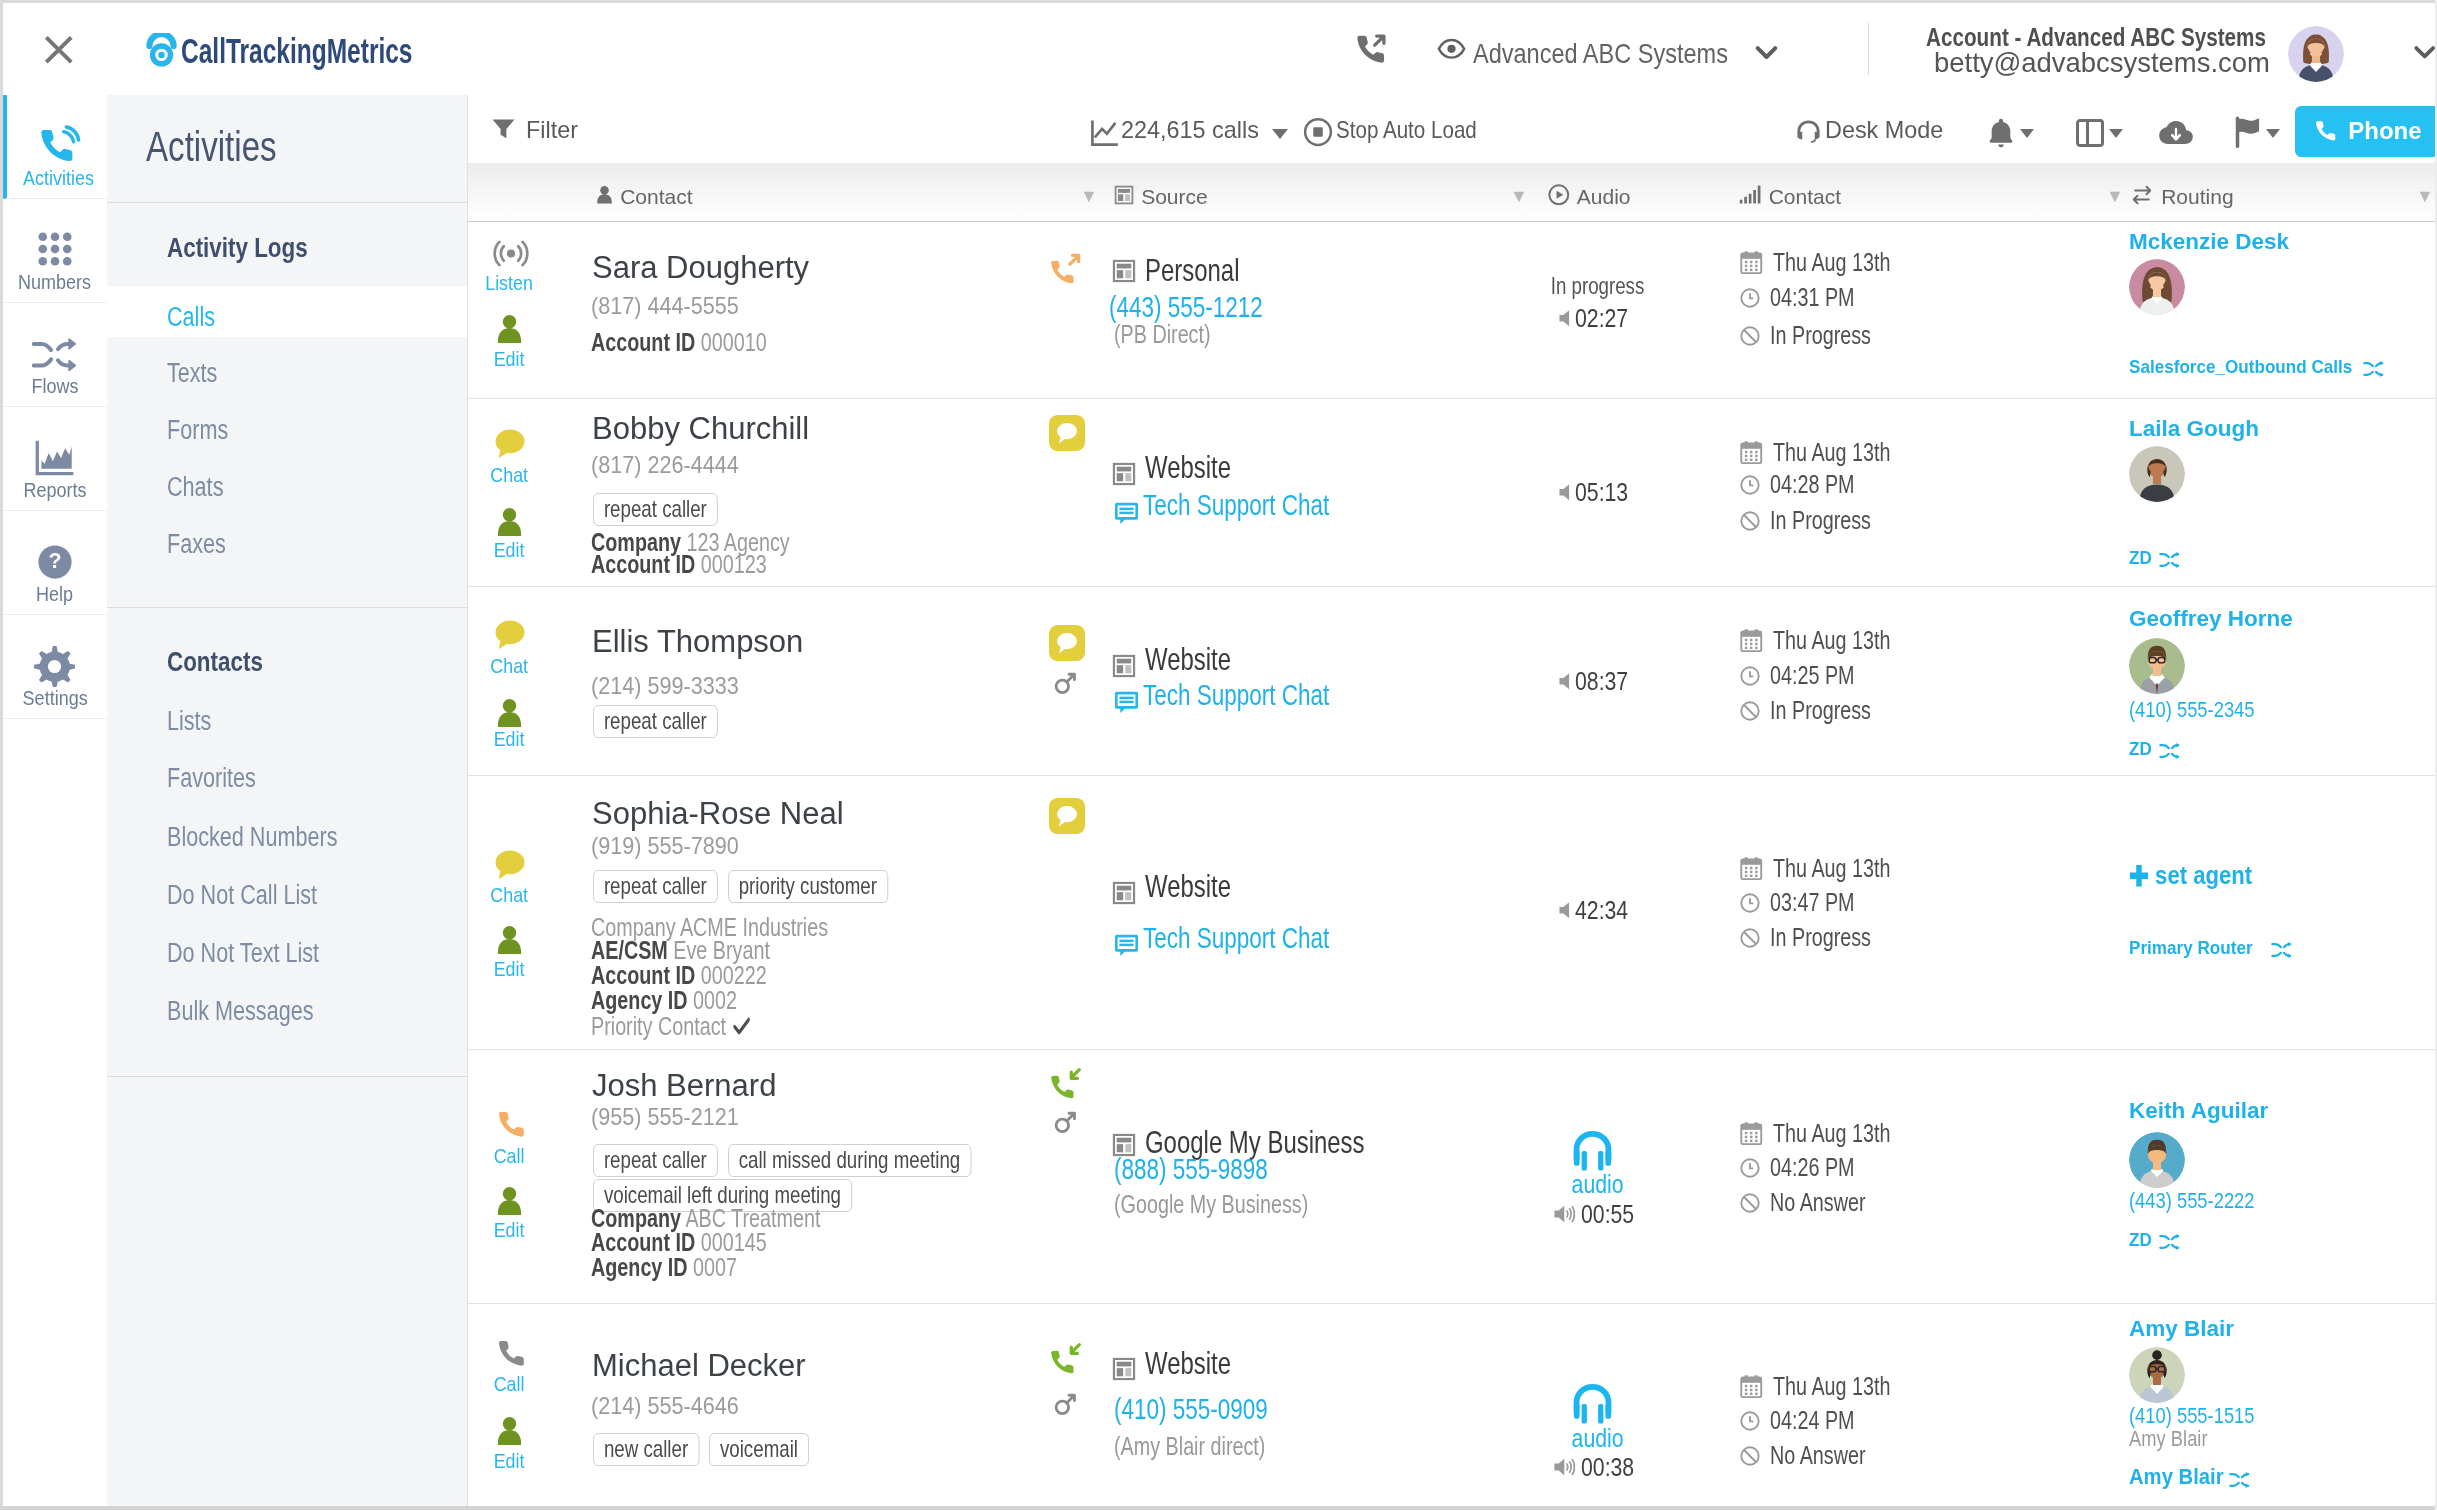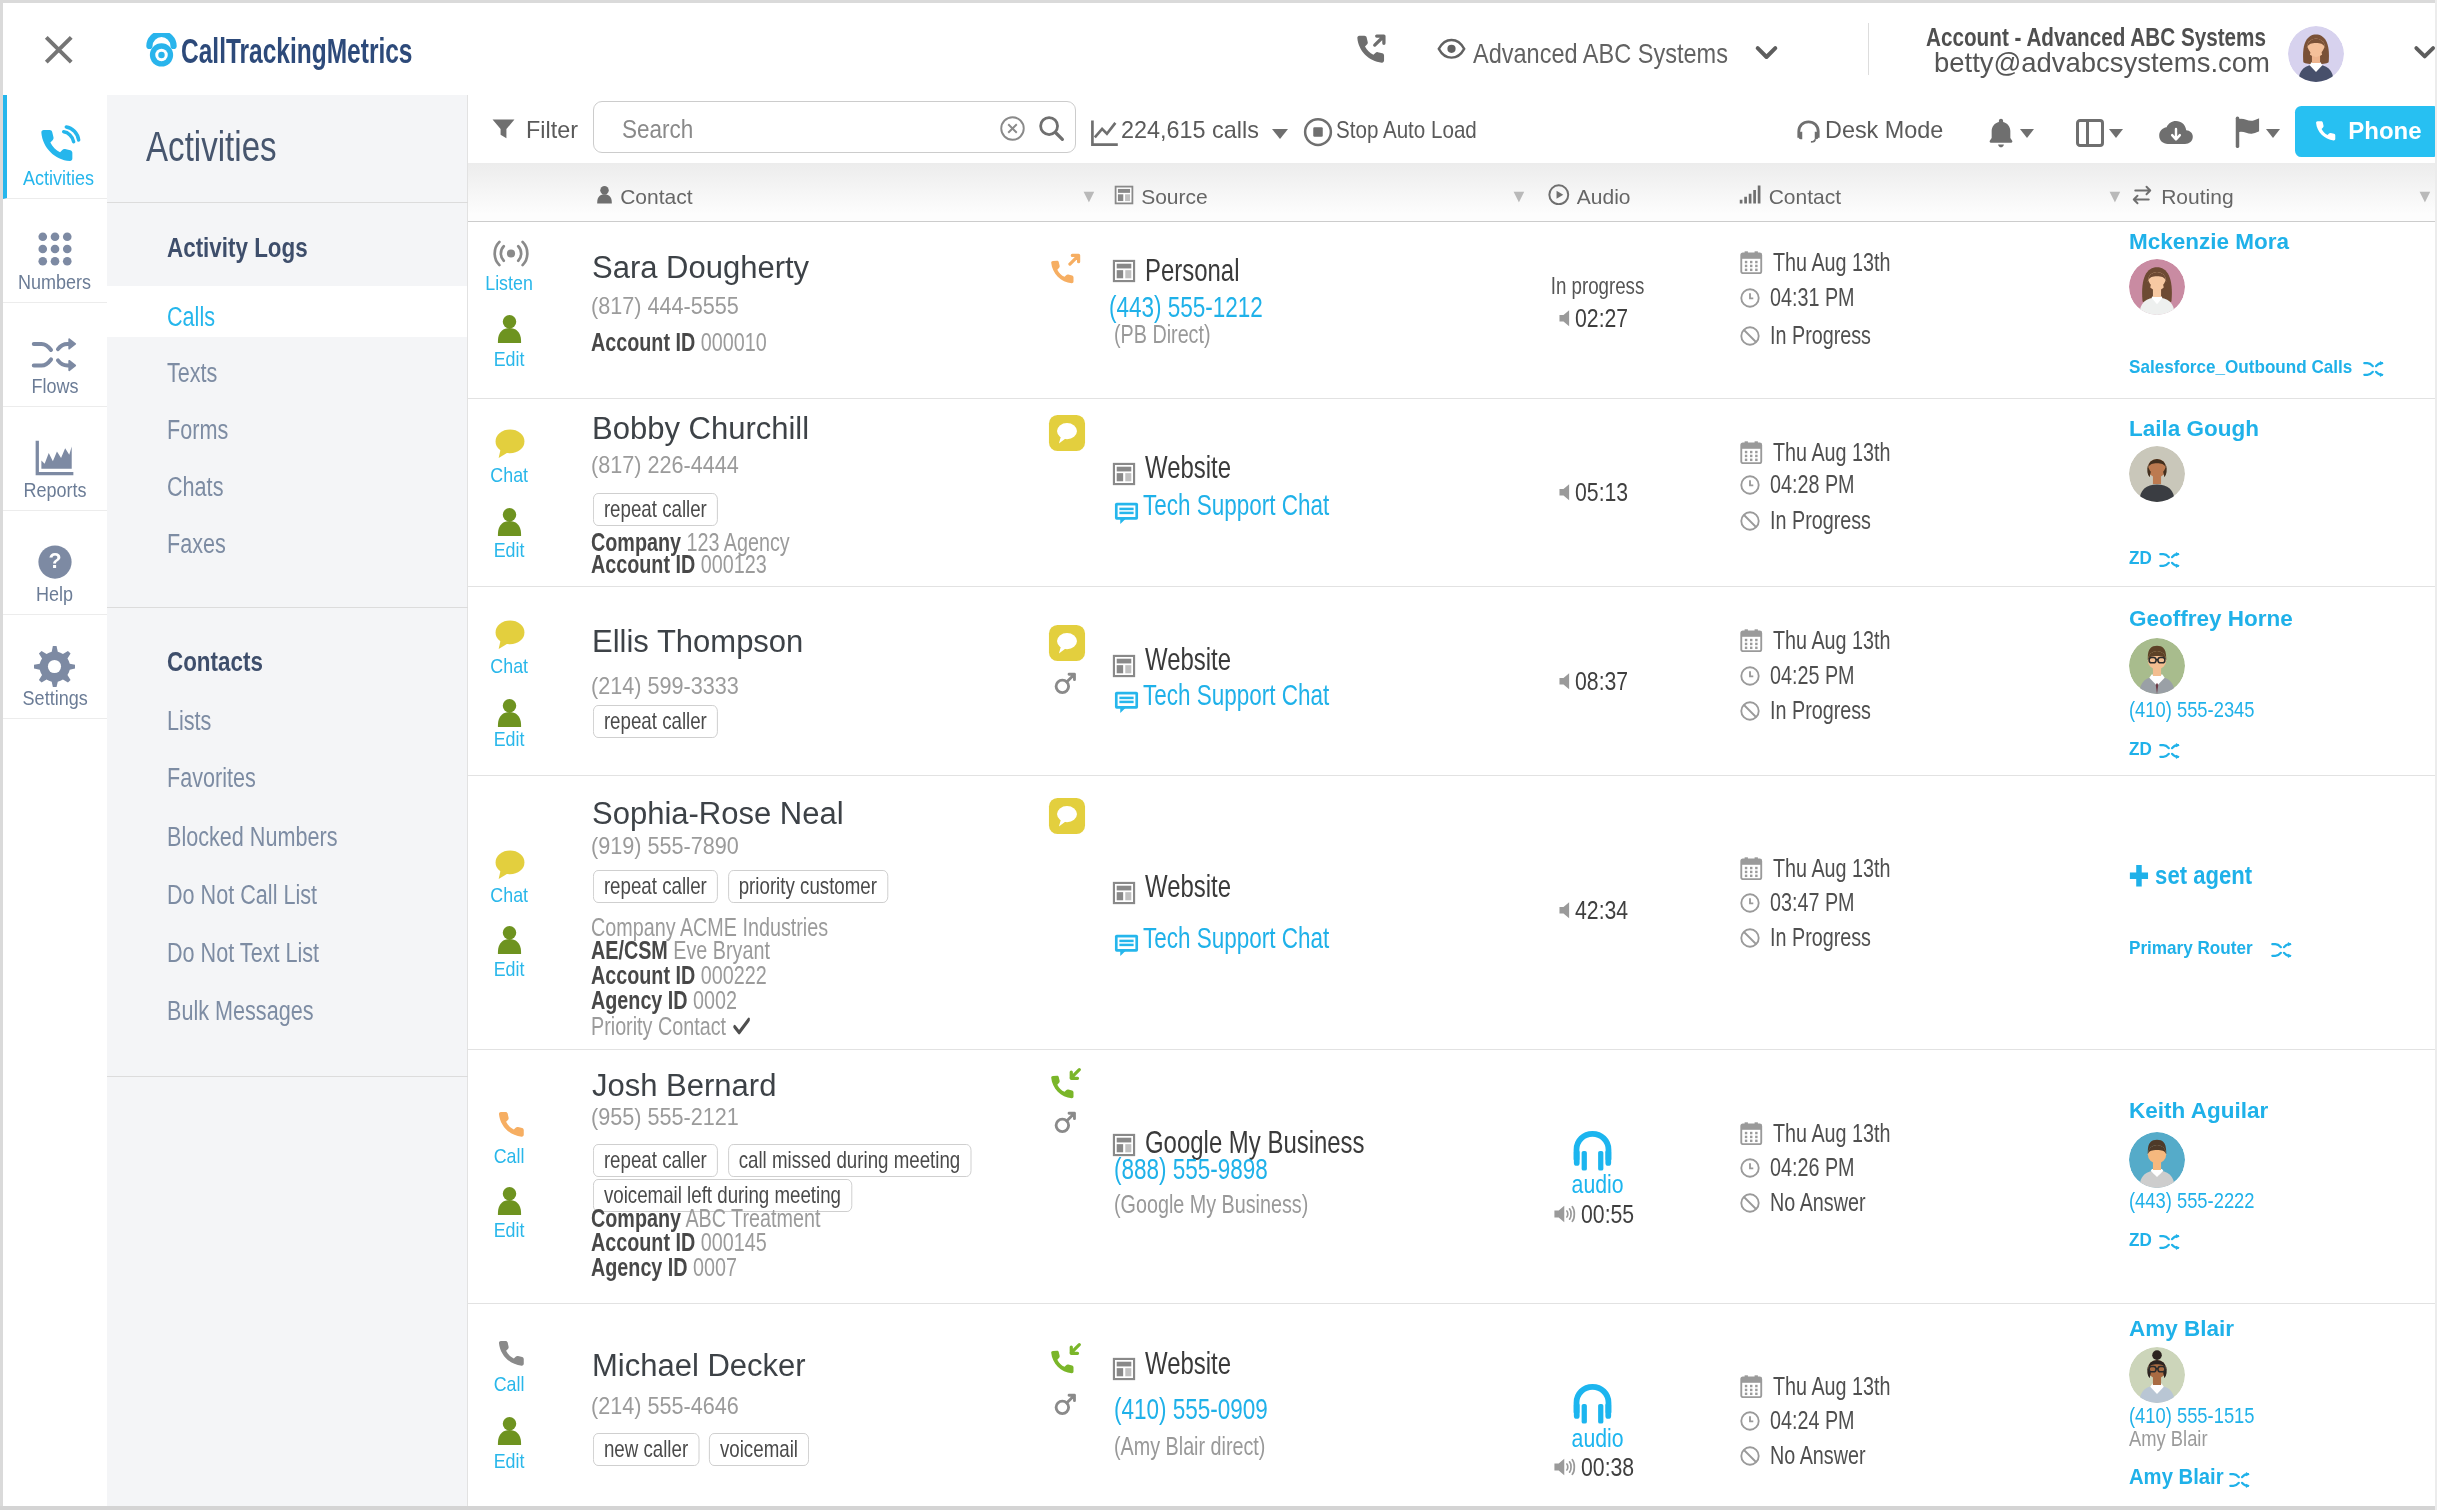--- a/index.html
+++ b/index.html
@@ -318,31 +318,20 @@
   <circle cx="18" cy="15" r="4.2" fill="currentColor"></circle>
 </g>
 </defs>
 </svg>
 
 <div id="tbar">
   <svg class="abs" style="left:23.4px;top:21.6px" width="25" height="25" viewBox="0 0 24 24">
         <path d="M1.5 2.5 L22.5 2.5 L14.8 11.5 L14.8 20.5 L9.2 17 L9.2 11.5 Z" fill="#6f6f6f"></path>
       </svg>
   <div class="t" style="left:58px;top:24px">Filter</div>
-  <div id="searchbox">
-    <div class="ph"><span class="s90" style="transform-origin:0 50%">Search</span></div>
-    <svg class="abs" style="right:49px;top:12.6px" width="27" height="27" viewBox="0 0 24 24">
-      <circle cx="12" cy="12" r="10" fill="none" stroke="#8a8a8a" stroke-width="1.7"></circle>
-      <path d="M8.2 8.2 L15.8 15.8 M15.8 8.2 L8.2 15.8" stroke="#8a8a8a" stroke-width="1.7"></path>
-    </svg>
-    <svg class="abs" style="right:9px;top:11.7px" width="29" height="29" viewBox="0 0 24 24">
-      <circle cx="10" cy="10" r="7" fill="none" stroke="#6f6f6f" stroke-width="2.3"></circle>
-      <path d="M15.5 15.5 L21 21" stroke="#6f6f6f" stroke-width="2.7" stroke-linecap="round"></path>
-    </svg>
-  </div>
   <svg class="abs" style="left:621px;top:22.5px" width="31" height="29" viewBox="0 0 24 24">
     <path d="M2 2 L2 22 L23 22" fill="none" stroke="#6f6f6f" stroke-width="2.2"></path>
     <path d="M4 16 L10 9 L14 13 L21 4" fill="none" stroke="#6f6f6f" stroke-width="2.2"></path>
   </svg>
   <div class="t" style="left:653px;top:24px">224,615 calls</div>
   <div class="abs" style="left:804px;top:34px;width:0;height:0;border-left:8px solid transparent;border-right:8px solid transparent;border-top:10px solid #6f6f6f"></div>
   <svg class="abs" style="left:835px;top:21.6px" width="30" height="30" viewBox="0 0 24 24">
     <circle cx="12" cy="12" r="10.3" fill="none" stroke="#6f6f6f" stroke-width="2"></circle>
     <rect x="8.2" y="8.2" width="7.6" height="7.6" rx="1" fill="#6f6f6f"></rect>
   </svg>
@@ -463,21 +452,21 @@
             <use href="#sym-clock"></use>
           </svg>
           <span>04:31 PM</span>
         </div>
   <div class="met" style="top:100px">
           <svg width="20" height="20" viewBox="0 0 28 28" style="color:#9a9a9a;flex:none">
             <use href="#sym-noentry"></use>
           </svg>
           <span>In Progress</span>
         </div>
-  <div class="rt" style="top:9px">Mckenzie Mora</div>
+  <div class="rt" style="top:9px">Mckenzie Desk</div>
   <svg class="abs" style="left:1661px;top:37px" width="56" height="56" viewBox="0 0 62 62">
           <defs>
             <clipPath id="cpr1">
               <circle cx="31" cy="31" r="31"></circle>
             </clipPath>
           </defs>
           <g clip-path="url(#cpr1)">
             <circle cx="31" cy="31" r="31" fill="#c98ba2"></circle>
             <path d="M15 47 C12.5 20 20 9 31 9 C42 9 49.5 20 47 47 C42 50 20 50 15 47 Z" fill="#6d4a33"></path>
             <path d="M11.5 62 C11.5 48 19.5 42.5 31 42.5 C42.5 42.5 50.5 48 50.5 62 Z" fill="#eef0ef"></path>

